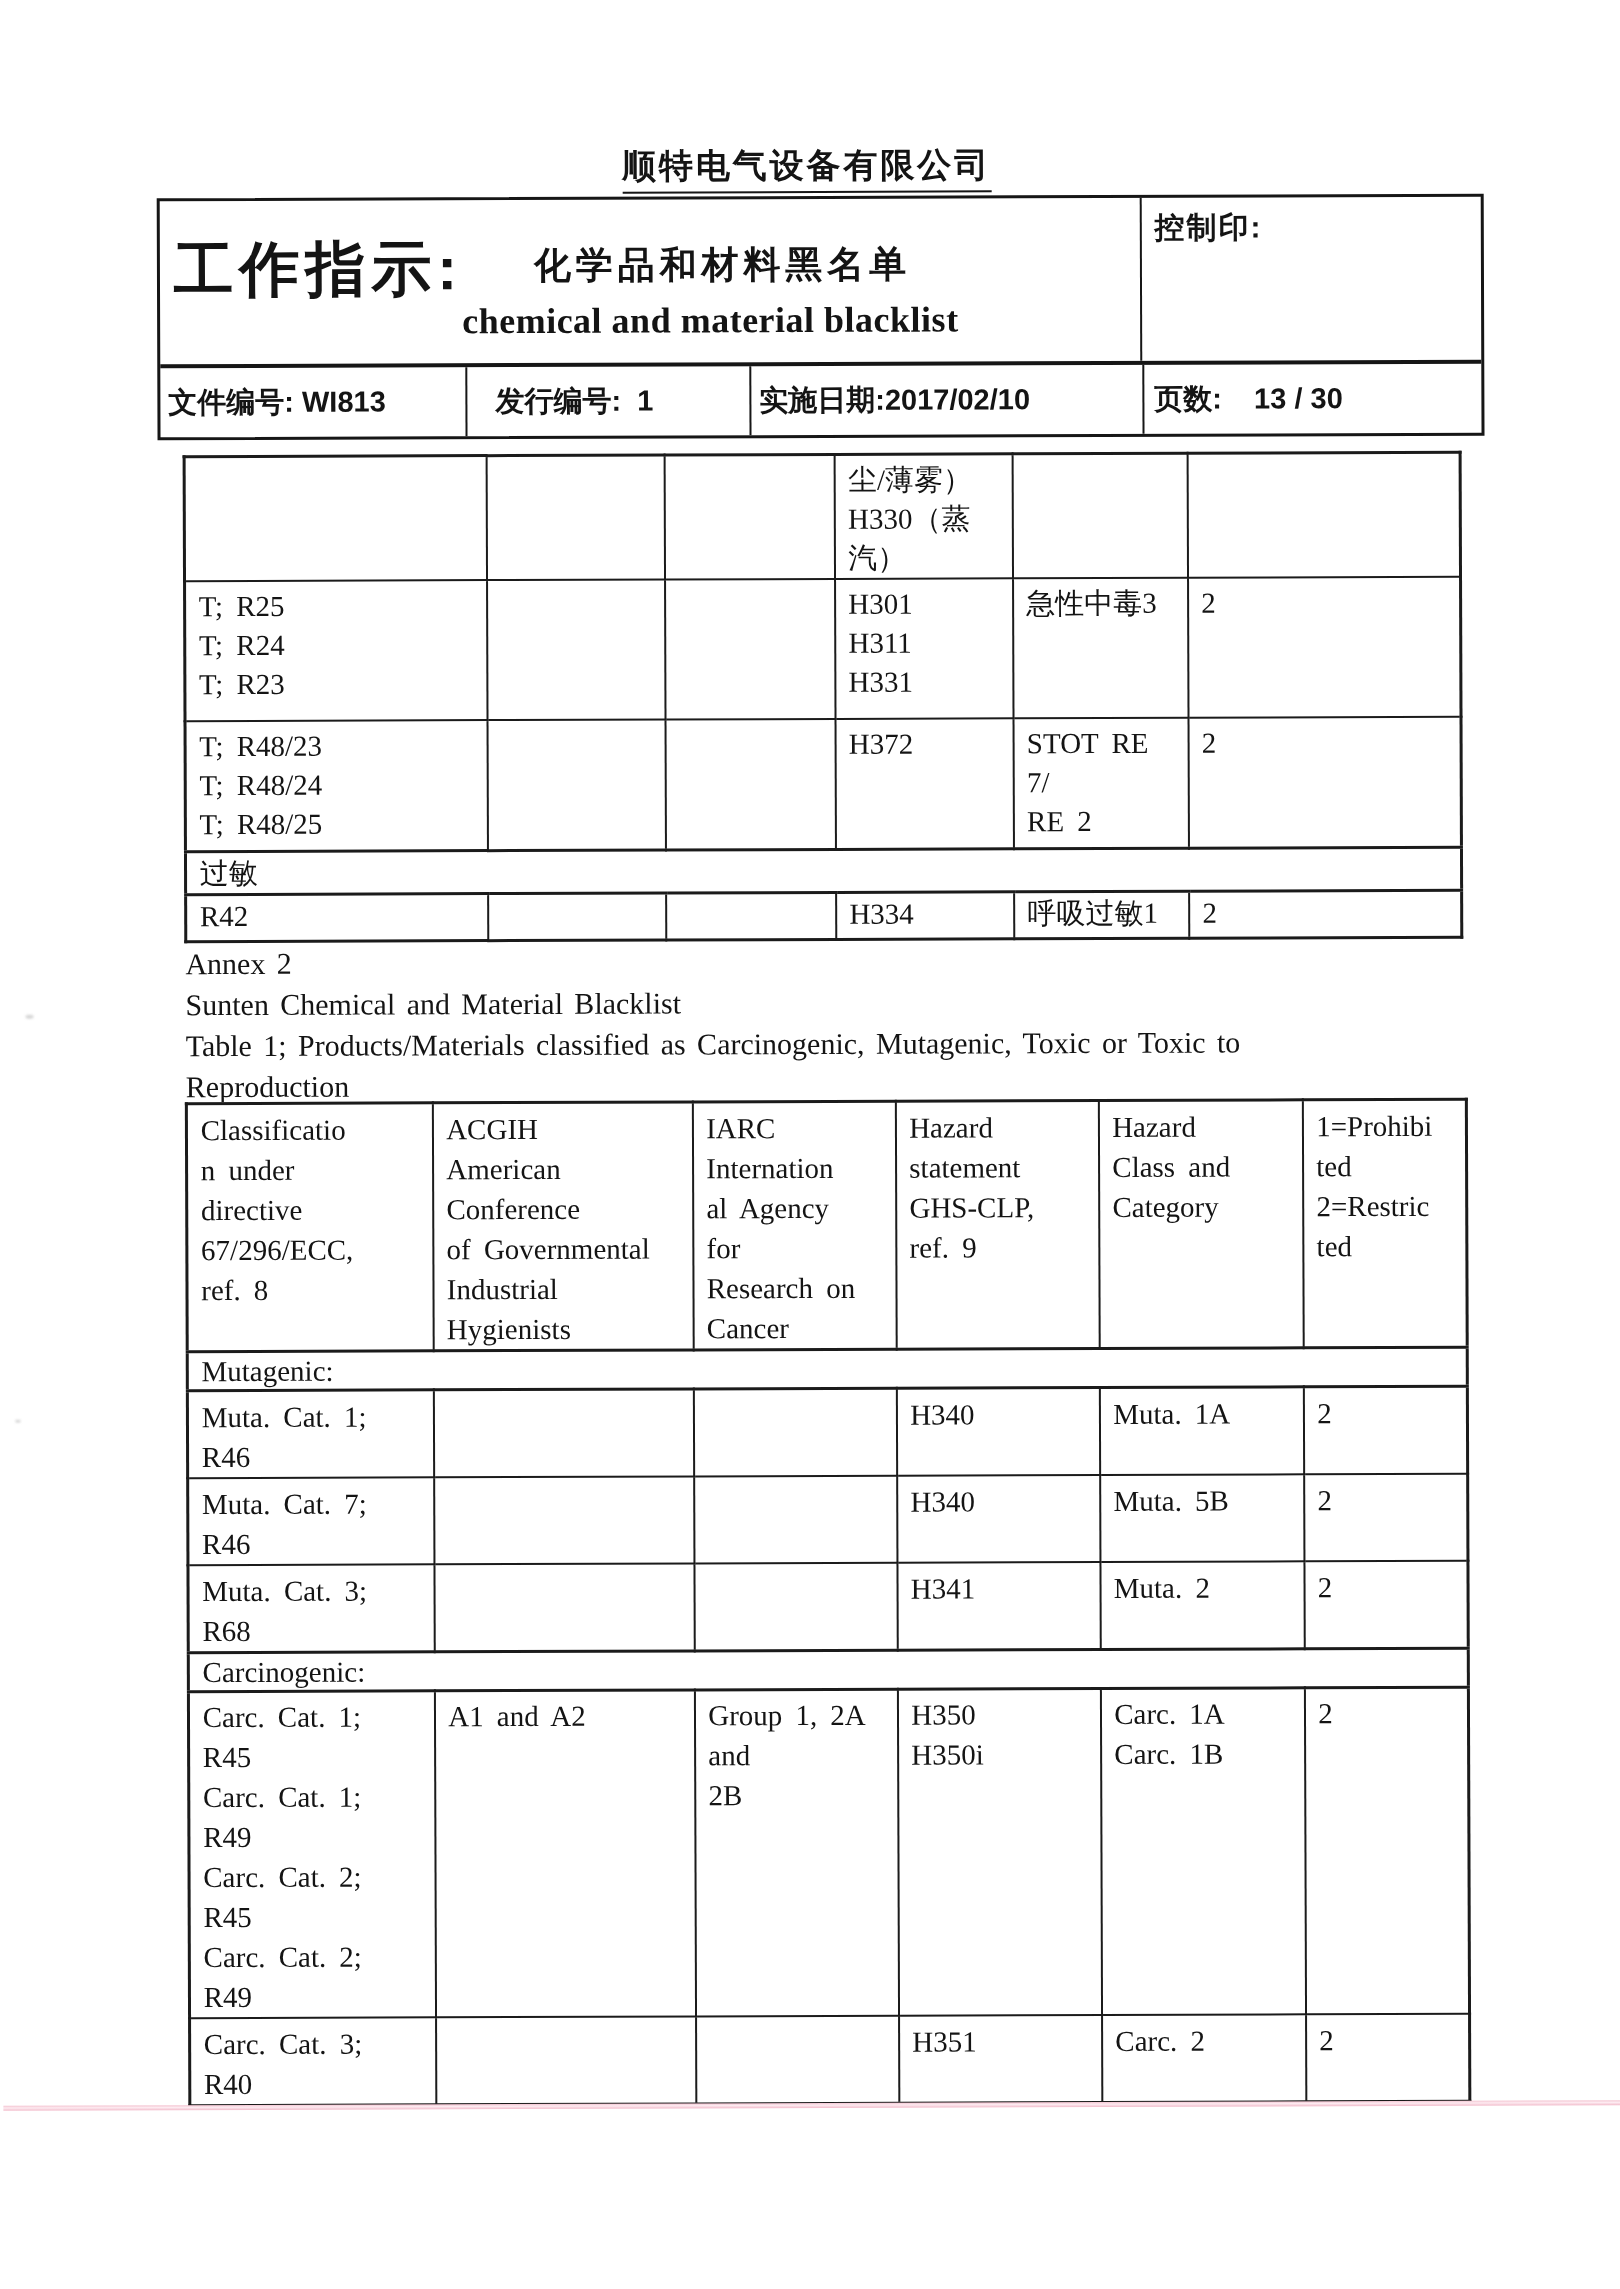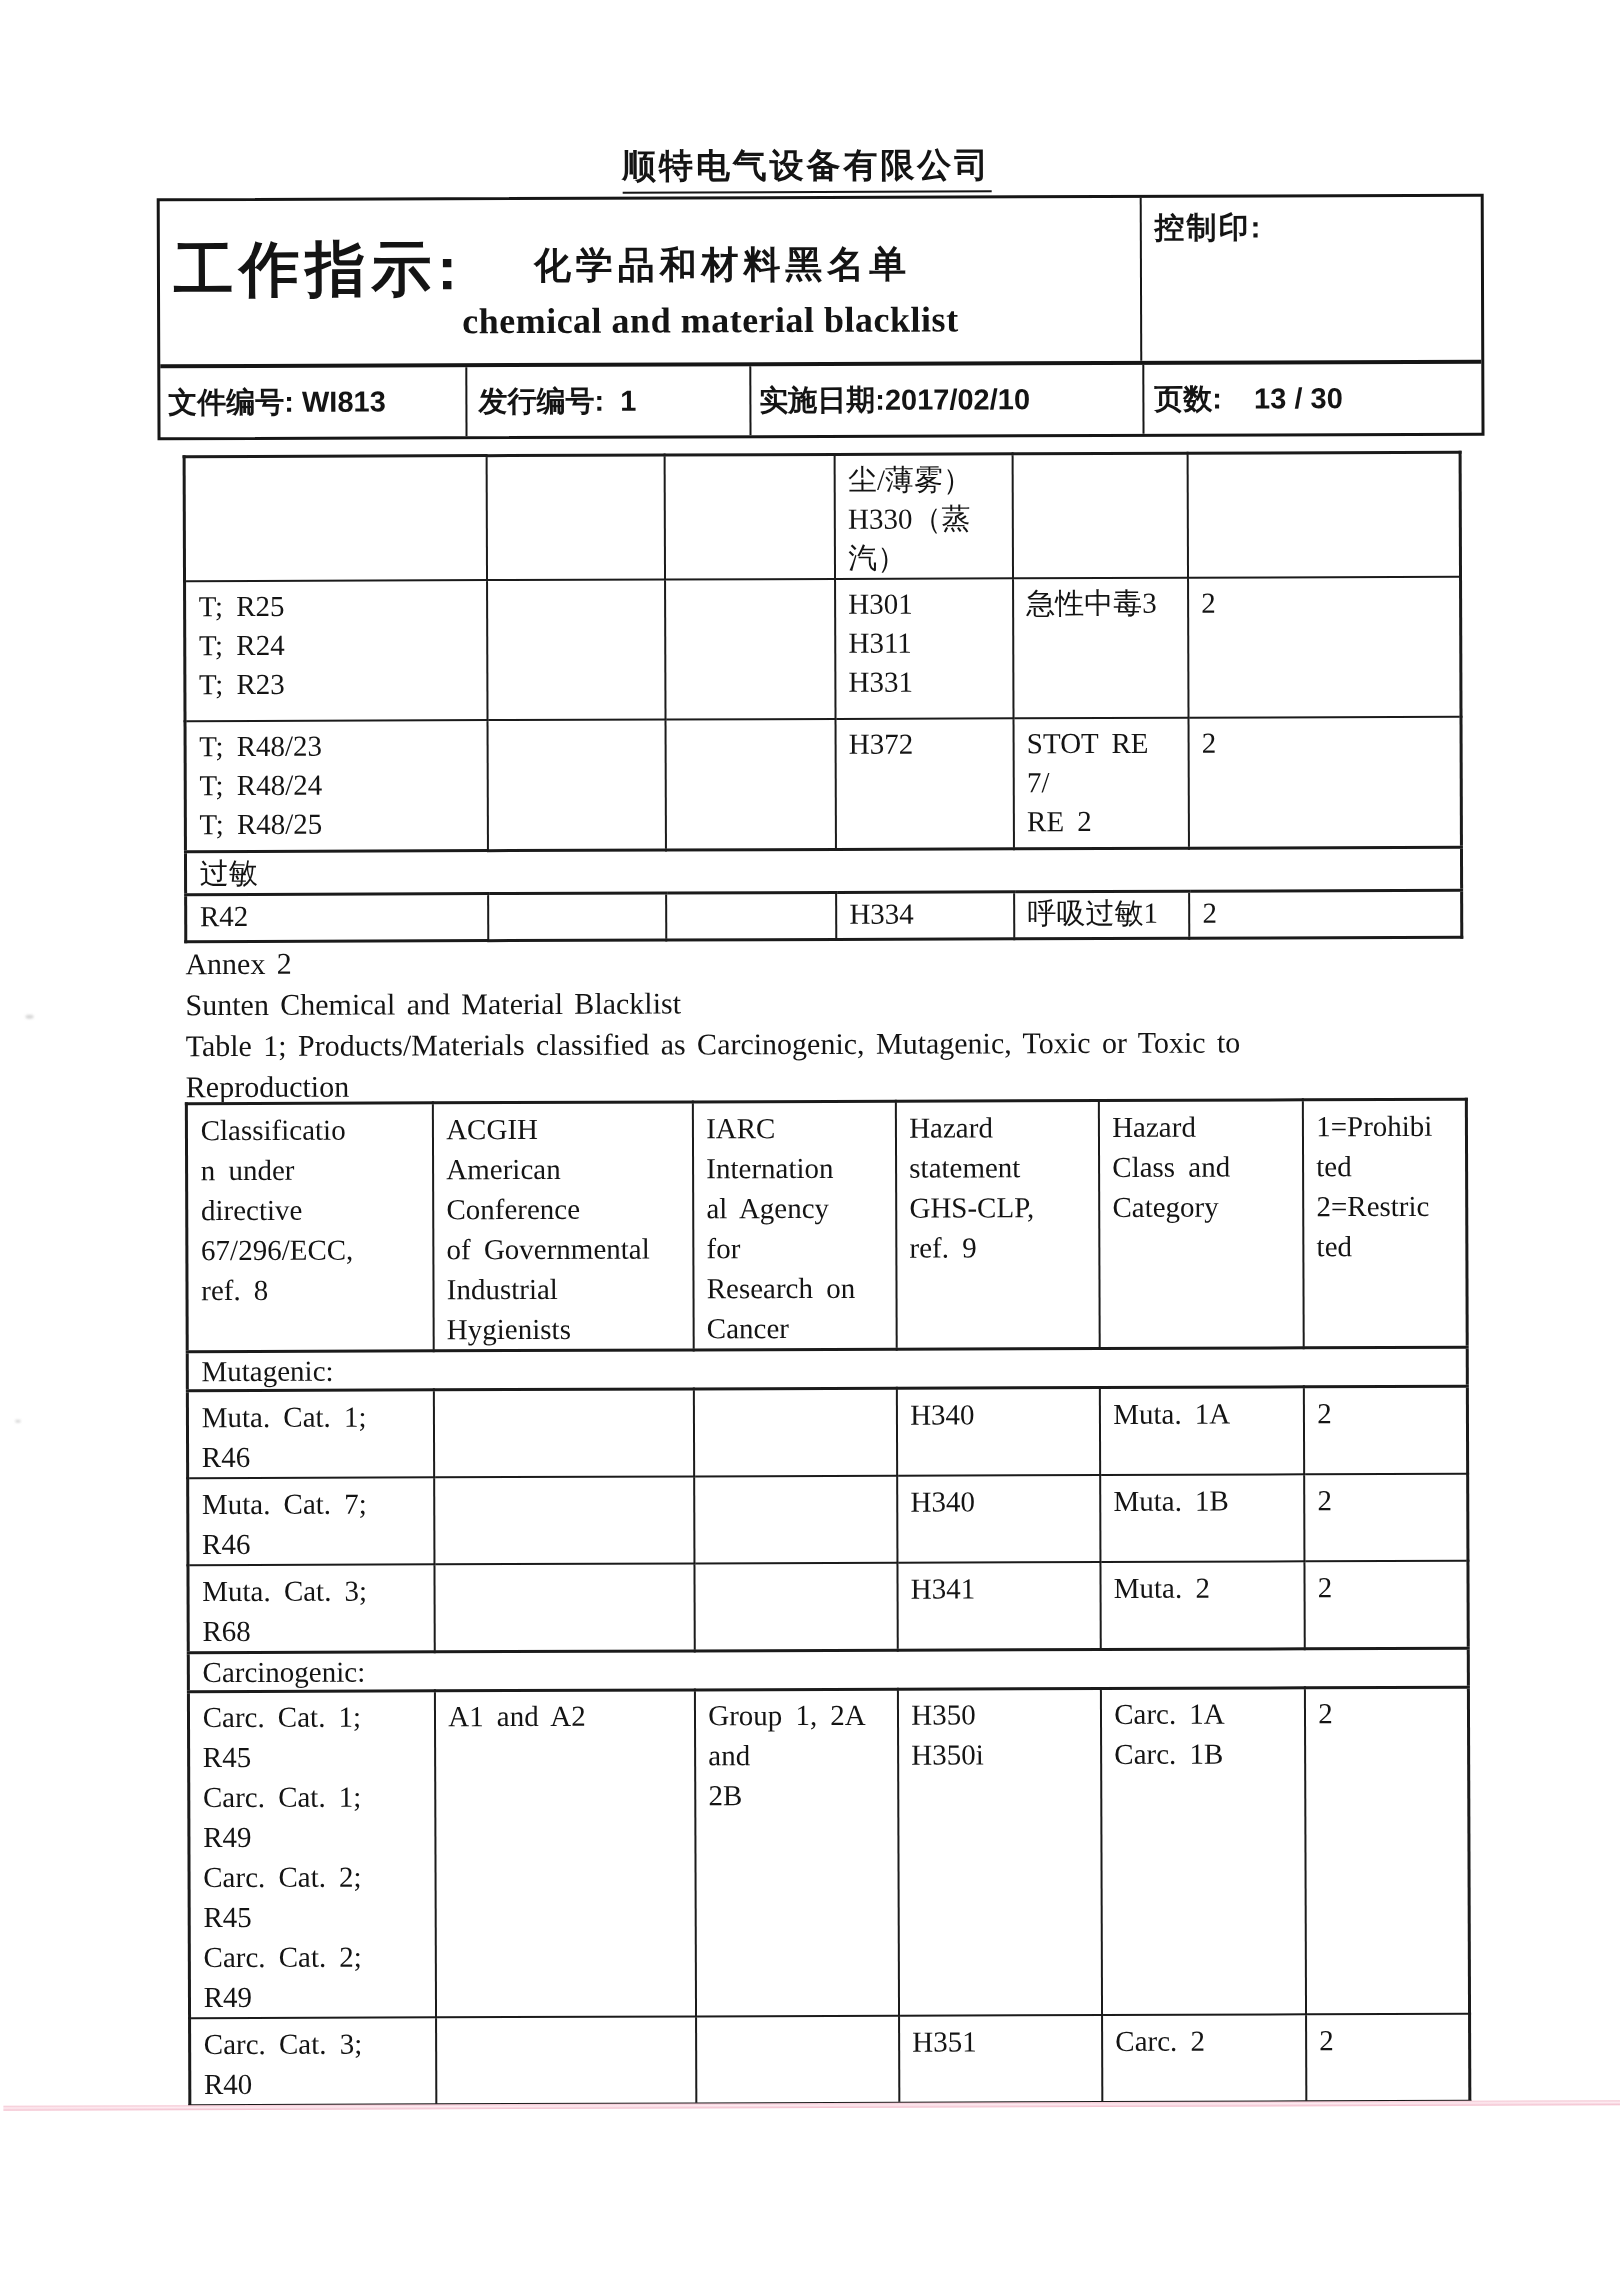--- a/index.html
+++ b/index.html
@@ -58,21 +58,21 @@
   .mcell{
     box-sizing:border-box;
     border-right:2.9px solid #161616;
     font-size:29px;font-weight:bold;
     display:flex;align-items:center;
     white-space:pre;
     padding-left:7.8px;
   }
   .mcell:last-child{border-right:none;}
   .mc1{width:307px;}
-  .mc2{width:284px;padding-left:11px;}
+  .mc2{width:284px;padding-left:28px;}
   .mc3{width:393px;}
   .mc4{flex:1;padding-left:9.8px;}
   
   table.scan{
     position:absolute;
     border-collapse:collapse;
     table-layout:fixed;
     background:#fff;
   }
   table.scan td{
@@ -261,21 +261,21 @@
       <td>H340</td>
       <td>Muta. 1A</td>
       <td>2</td>
     </tr>
     <tr class="d2">
       <td>Muta. Cat. 7;
 R46</td>
       <td></td>
       <td></td>
       <td>H340</td>
-      <td>Muta. 1B</td>
+      <td>Muta. 5B</td>
       <td>2</td>
     </tr>
     <tr class="d3">
       <td>Muta. Cat. 3;
 R68</td>
       <td></td>
       <td></td>
       <td>H341</td>
       <td>Muta. 2</td>
       <td>2</td>

